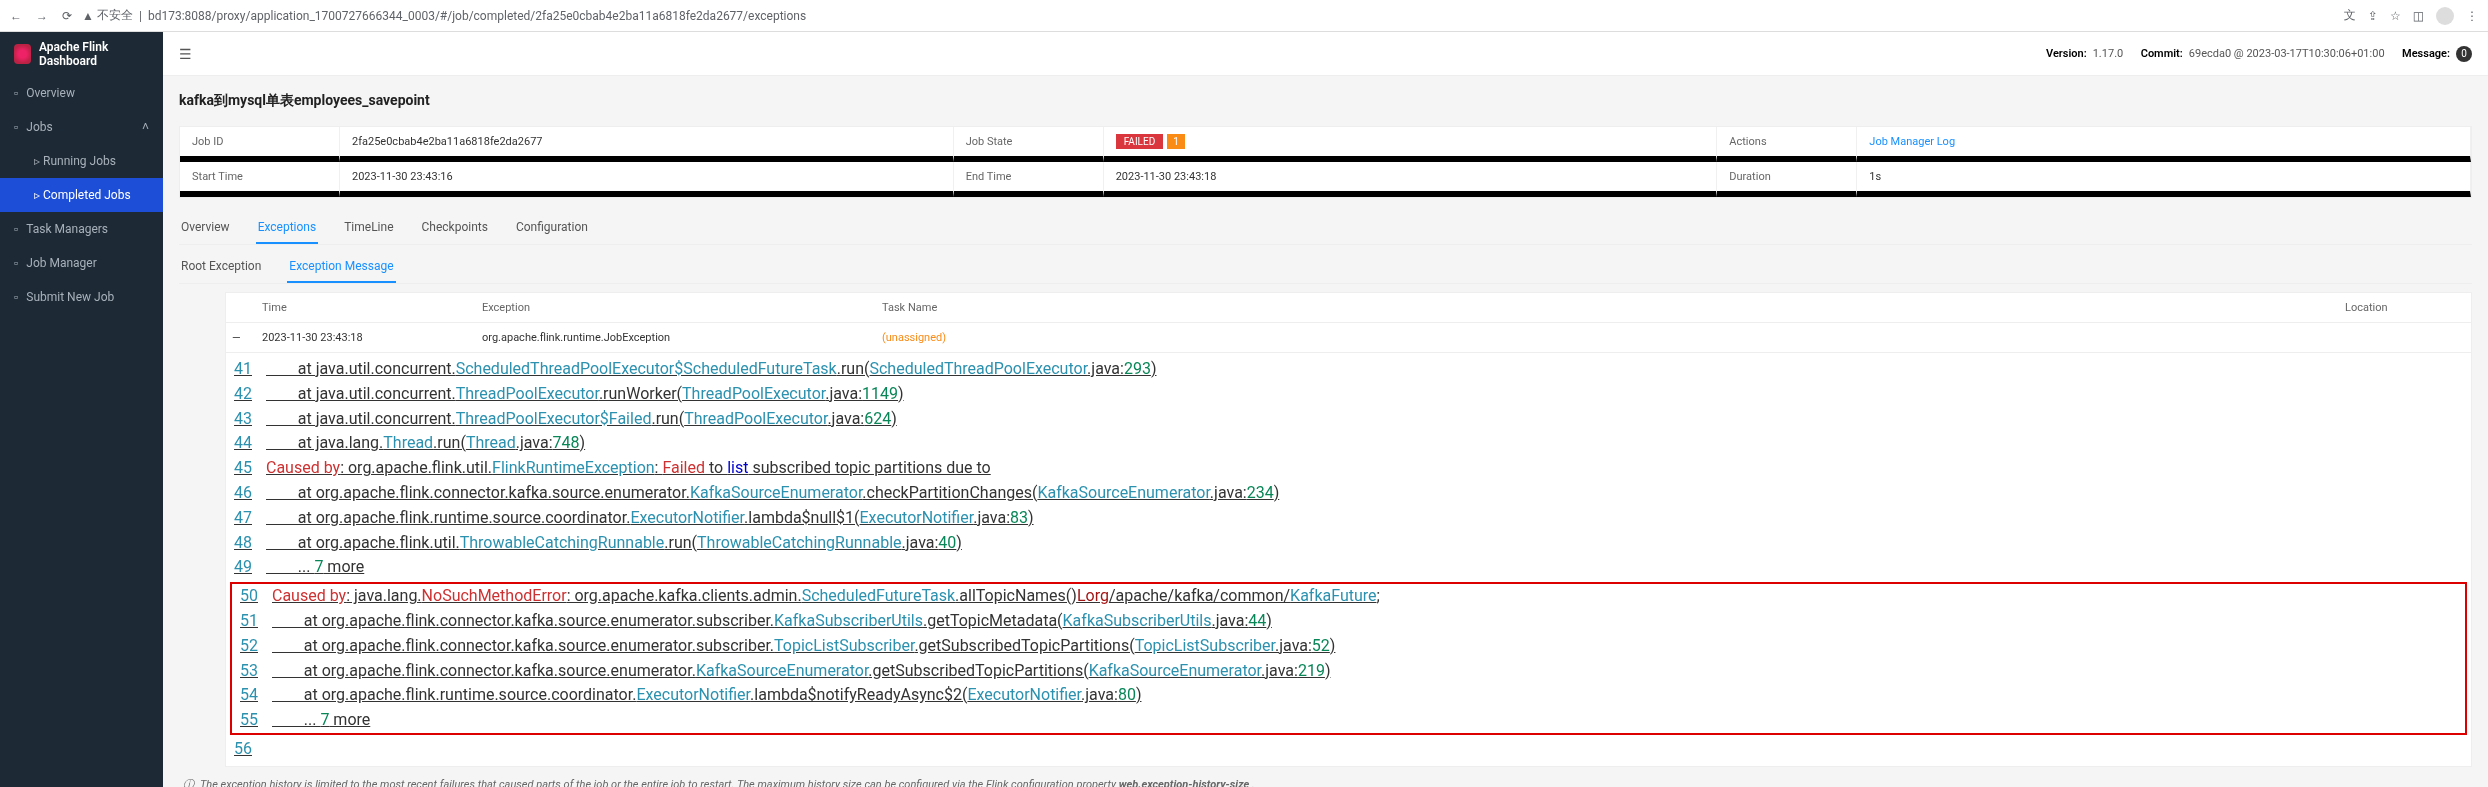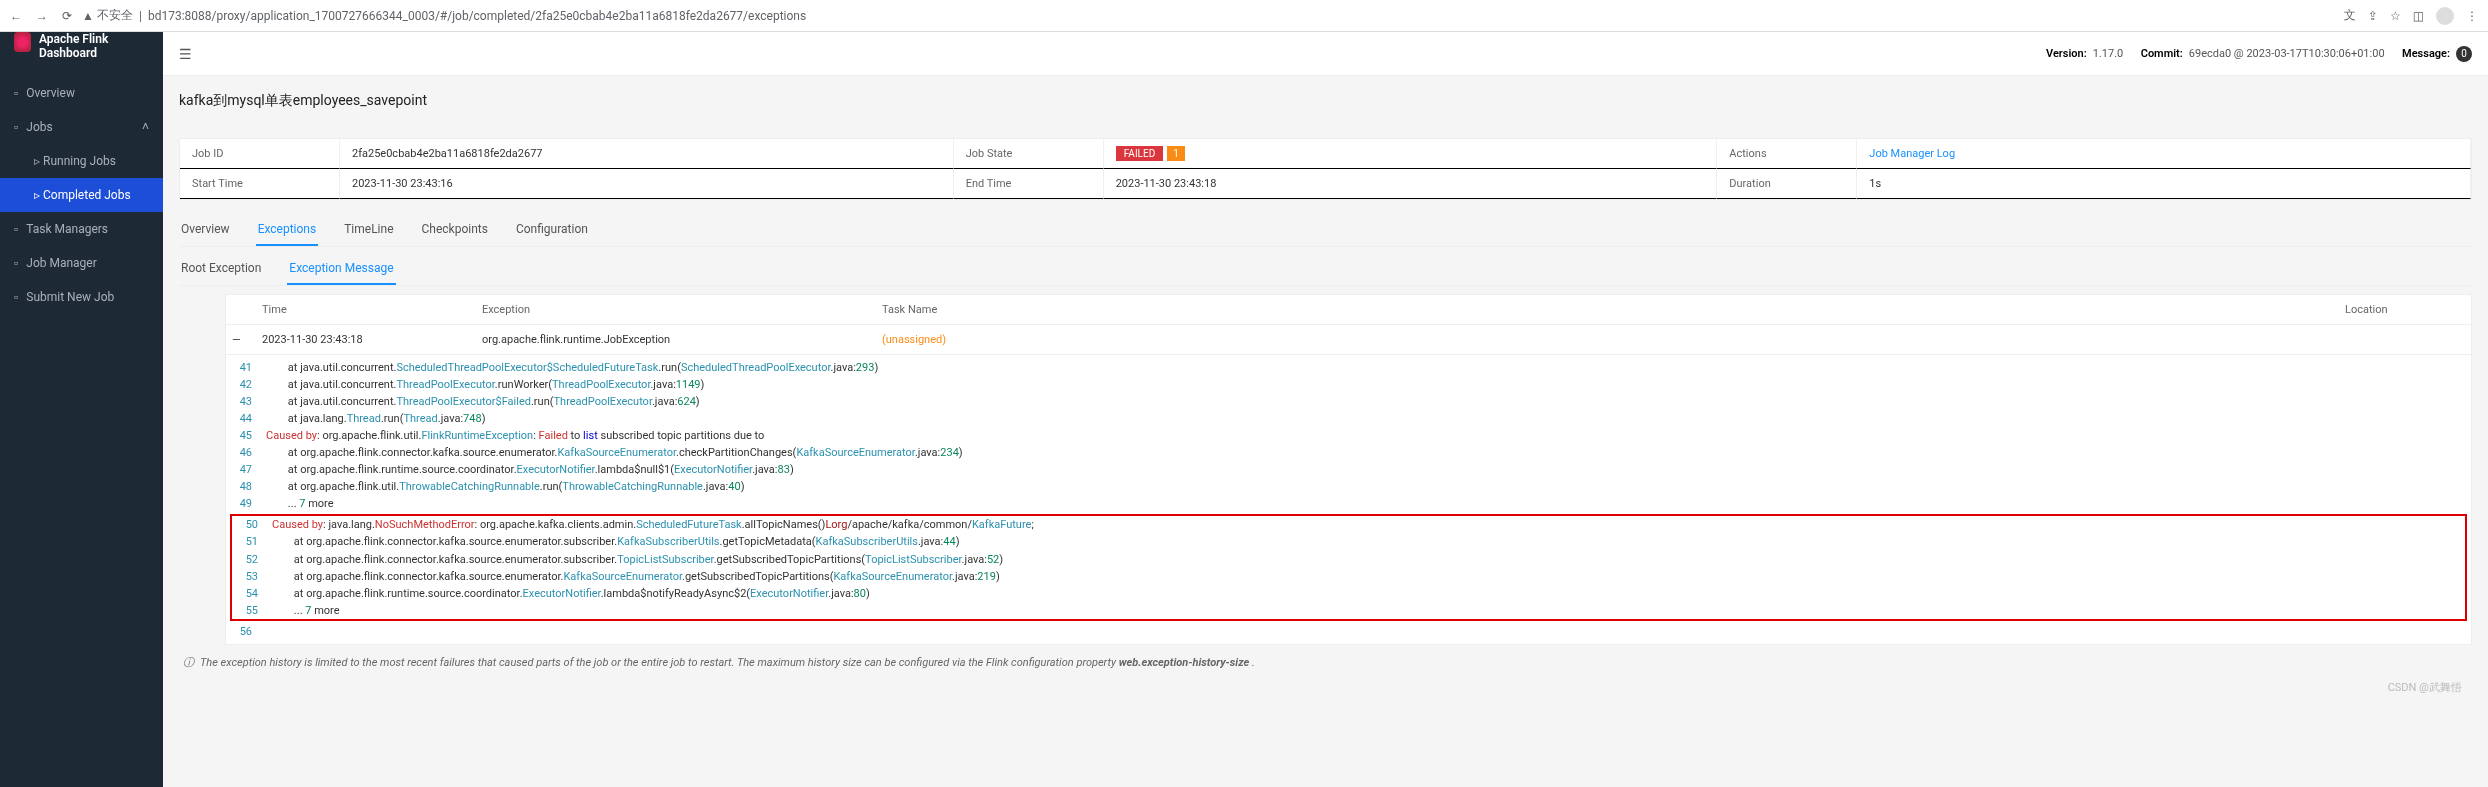--- a/index.html
+++ b/index.html
@@ -10,56 +10,56 @@
 .chrome .nav-icons { display:flex; gap:14px; color:#5f6368; }
 .chrome .nav-icons span { cursor:pointer; }
 .chrome .url-bar { flex:1; display:flex; align-items:center; gap:6px; color:#5f6368; font-size:12px; }
 .chrome .url-bar .warn { display:inline-flex; align-items:center; gap:3px; }
 .chrome .right-icons { display:flex; gap:12px; color:#5f6368; align-items:center; }
 .chrome .right-icons .avatar { width:18px; height:18px; border-radius:50%; background:#ddd; display:inline-block; }
 
 
 .app { display:flex; height:calc(100vh - 32px); }
 .sidebar { width:163px; background:#1d2935; color:#a7b1bb; display:flex; flex-direction:column; font-size:12px; }
-.logo-row { height:44px; display:flex; padding:0 14px; gap:8px; color:#fff; font-weight:600; }
+.logo-row { height:44px; display:flex; align-items:center; padding:0 14px; gap:8px; color:#fff; font-weight:600; }
 .logo { width:20px; height:20px; background:radial-gradient(circle,#e26 30%,#b24 70%); border-radius:4px; }
 .side-item { padding:10px 14px; display:flex; align-items:center; gap:8px; cursor:pointer; }
 .side-item .chev { margin-left:auto; }
 .side-sub { padding:10px 14px 10px 34px; cursor:pointer; }
 .side-sub.active { background:#1d4ed8; color:#fff; }
 
 .main { flex:1; overflow:auto; background:#f5f5f5; }
 .topbar { height:44px; background:#fff; display:flex; align-items:center; padding:0 16px; border-bottom:1px solid #eee; }
 .hamburger { font-size:14px; color:#555; cursor:pointer; }
 .topbar .spacer { flex:1; }
 .topbar .meta { font-size:11px; color:#555; display:flex; gap:6px; align-items:center; }
 .topbar .meta b { color:#000; font-weight:600; }
 .topbar .badge { background:#333; color:#fff; border-radius:50%; width:16px; height:16px; display:inline-flex; align-items:center; justify-content:center; font-size:10px; }
 
 .content { padding:16px; }
-.job-title { font-weight:400; font-size:14px; margin-bottom:28px; color:#222; }
+.job-title { font-weight:700; font-size:14px; margin-bottom:16px; color:#222; }
 .info-grid { background:#fff; border:1px solid #eee; display:grid; grid-template-columns: 160px 1fr 150px 1fr 140px 1fr; font-size:11px; }
-.info-grid > div { padding:8px 12px; border-bottom:1px solid #000000; border-right:1px solid #f0f0f0; }
+.info-grid > div { padding:8px 12px; border-bottom:6px solid #000000; border-right:1px solid #f0f0f0; }
 .info-grid .label { color:#666; }
 .failed-badge { background:#d9363e; color:#fff; padding:2px 8px; font-size:10px; margin-right:4px; }
 .count-badge { background:#fa8c16; color:#fff; padding:2px 6px; font-size:10px; }
 .link { color:#1890ff; cursor:pointer; }
 
 .tabs, .subtabs { display:flex; gap:24px; margin-top:14px; border-bottom:1px solid #eee; background:transparent; font-size:12px; }
 .tab { padding:8px 2px; cursor:pointer; color:#555; border-bottom:2px solid transparent; }
 .tab.active { color:#1890ff; border-bottom-color:#1890ff; }
 
 .exc-table { background:#fff; margin-top:8px; border:1px solid #eee; font-size:11px;margin-left:46px; }
 .exc-head, .exc-row { display:grid; grid-template-columns:30px 220px 400px 1fr 120px; padding:8px 6px; align-items:center; }
 .exc-head { color:#666; border-bottom:1px solid #eee; }
 .exc-row { border-bottom:1px solid #eee; }
 .global-fail { border:1px solid #ddd; padding:4px 8px; width:190px; color:#bbb; display:flex; justify-content:space-between; align-items:center; }
 .unassigned { color:#fa8c16; }
 
-.code-block { background:#fff; font-family:Consolas,Monaco,monospace; font-size:11px; line-height:1.55; overflow:auto; padding:4px 0; }
+.code-block { background:#fff; font-family:Consolas,Monaco,monospace; font-size:16px; line-height:1.55; overflow:auto; padding:4px 0;text-decoration:underline; }
 .code-line { display:flex; white-space:pre; }
 .ln { width:40px; text-align:right; color:#2b91af; padding-right:14px; user-select:none; }
 .code { flex:1; }
 .tok-kw { color:#0000cd; }
 .tok-cls { color:#2b91af; }
 .tok-num { color:#098658; }
 .tok-err { color:#cd3131; }
 .tok-link { color:#a31515; }
 .highlight-box { border:2px solid #d00; margin:2px 4px; }
 

